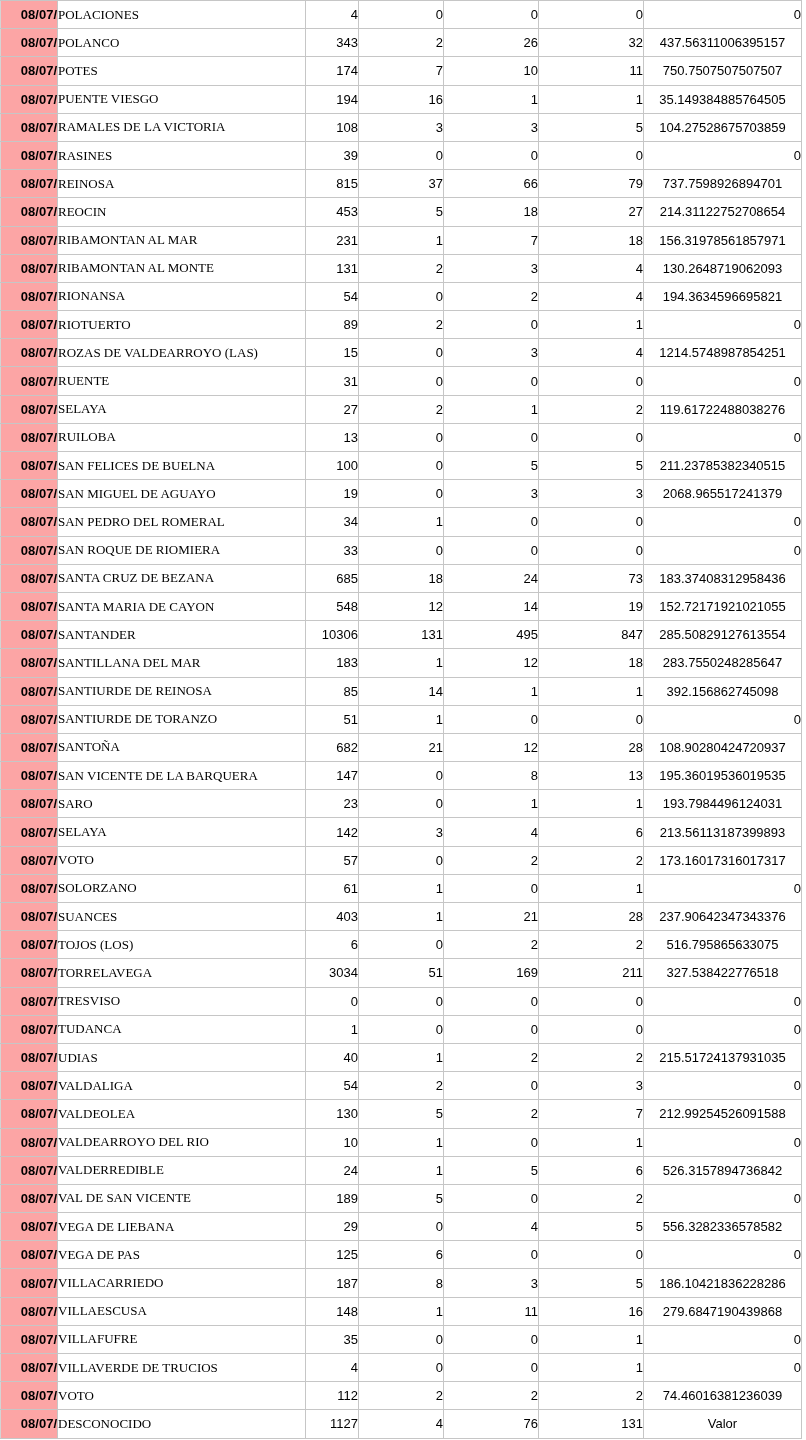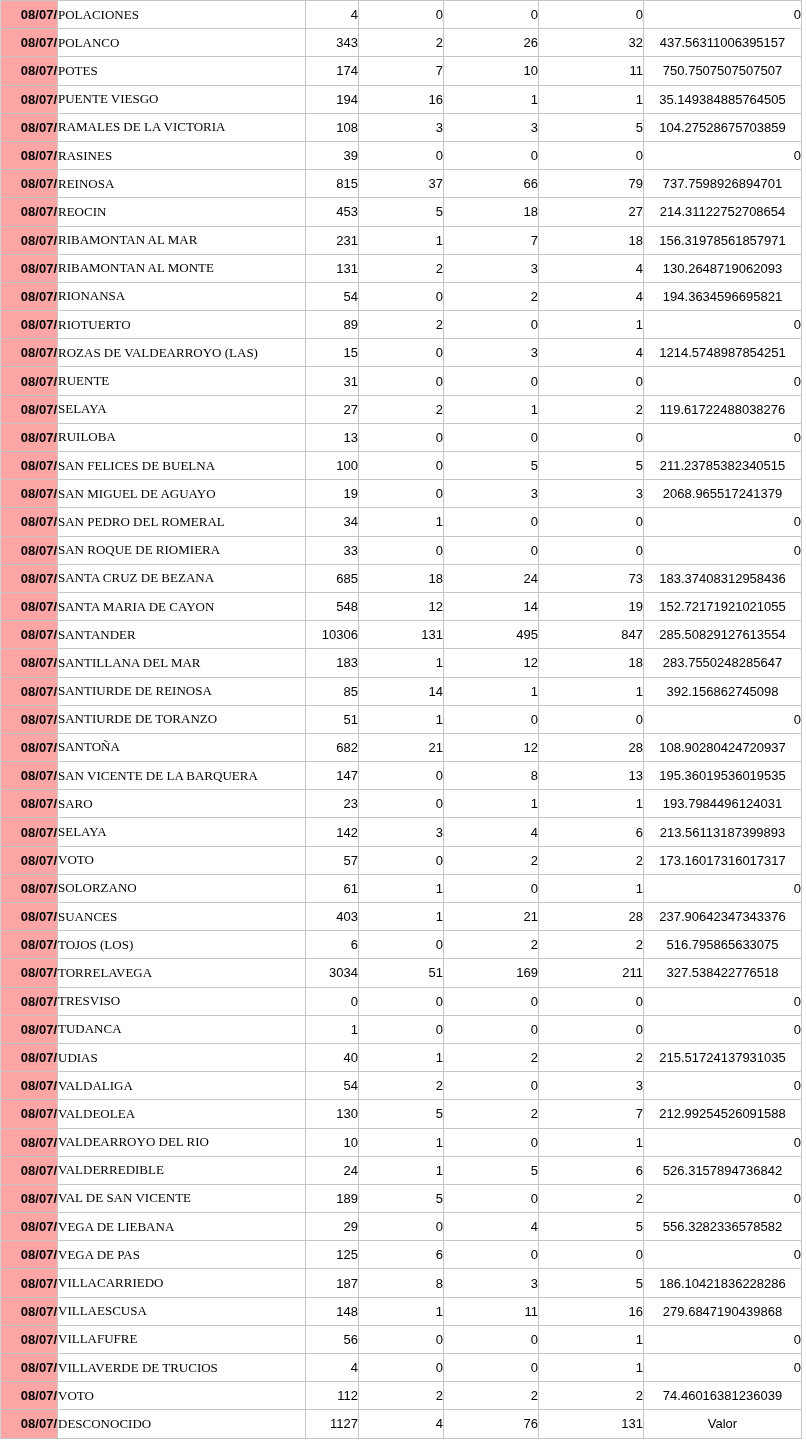--- a/index.html
+++ b/index.html
@@ -472,21 +472,21 @@
           <td class="c-name">VILLAESCUSA</td>
           <td class="c-num">148</td>
           <td class="c-num">1</td>
           <td class="c-num">11</td>
           <td class="c-num">16</td>
           <td class="c-rate-text">279.6847190439868</td>
         </tr>
         <tr>
           <td class="c-date">08/07/</td>
           <td class="c-name">VILLAFUFRE</td>
-          <td class="c-num">56</td>
+          <td class="c-num">35</td>
           <td class="c-num">0</td>
           <td class="c-num">0</td>
           <td class="c-num">1</td>
           <td class="c-rate-num">0</td>
         </tr>
         <tr>
           <td class="c-date">08/07/</td>
           <td class="c-name">VILLAVERDE DE TRUCIOS</td>
           <td class="c-num">4</td>
           <td class="c-num">0</td>

